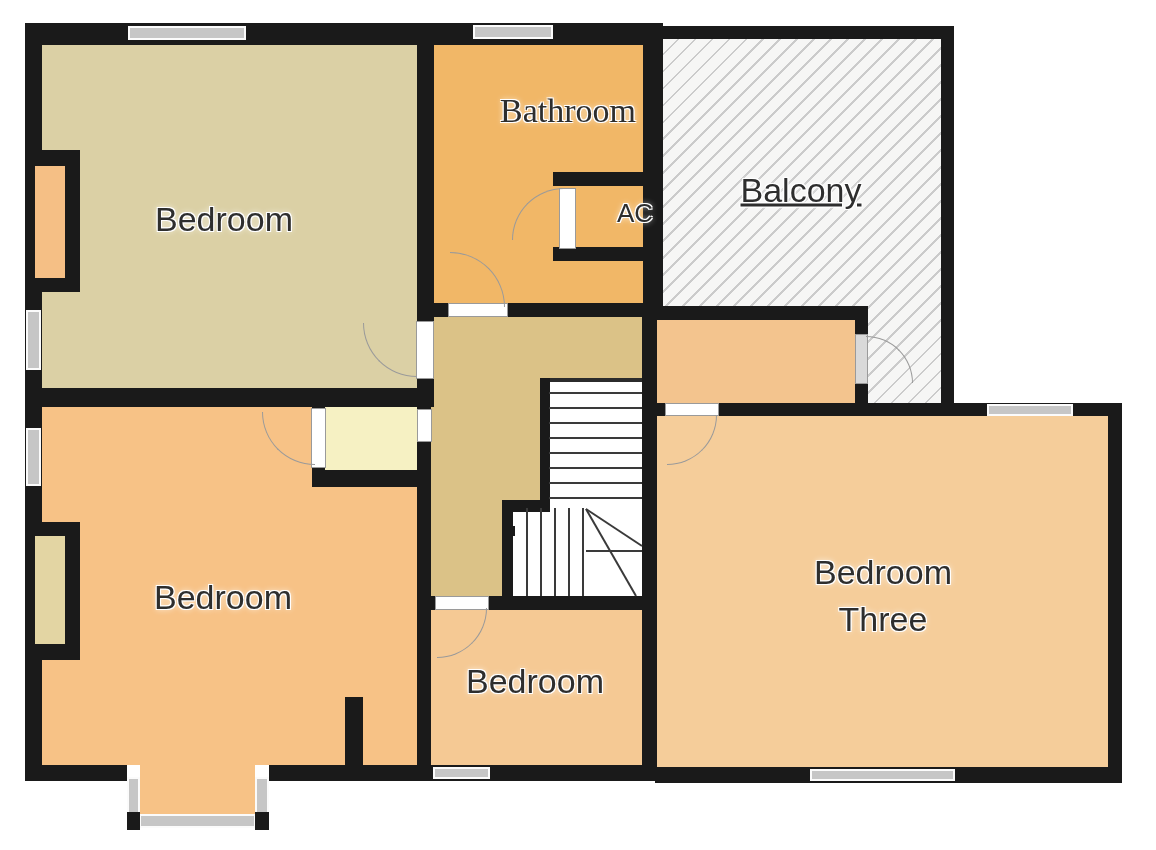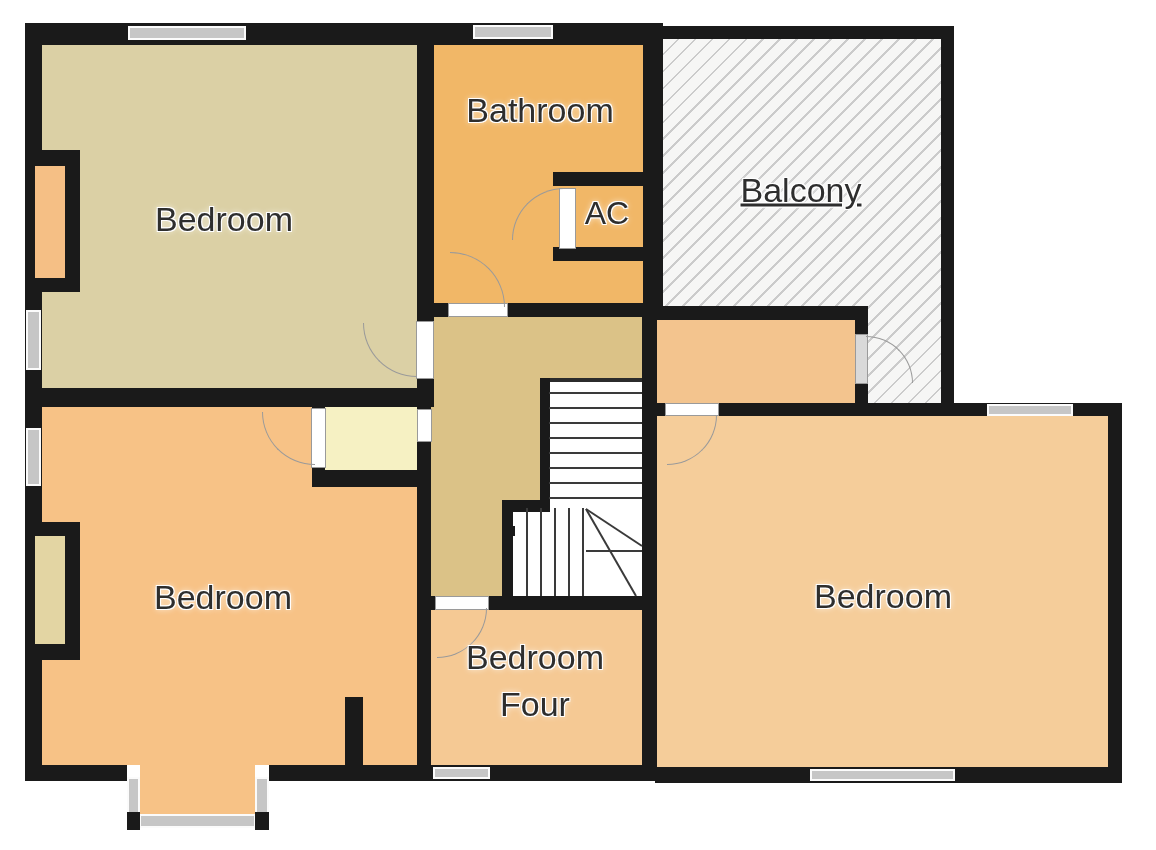--- a/index.html
+++ b/index.html
@@ -14,21 +14,21 @@
   .arc.bl{border-left-width:1.5px;border-bottom-width:1.5px;border-bottom-left-radius:100% 100%;}
   .arc.br{border-right-width:1.5px;border-bottom-width:1.5px;border-bottom-right-radius:100% 100%;}
   .arc.tl{border-left-width:1.5px;border-top-width:1.5px;border-top-left-radius:100% 100%;}
   .arc.tr{border-right-width:1.5px;border-top-width:1.5px;border-top-right-radius:100% 100%;}
   .hatch{position:absolute;background:
      repeating-linear-gradient(135deg,#f6f6f5 0px,#f6f6f5 10px,#cbcbcb 10px,#cbcbcb 12px);}
   .stairbox{position:absolute;background:#ffffff;}
   .lbl{position:absolute;transform:translate(-50%,-50%);color:#2e2e2e;font-size:34px;
        line-height:47px;text-align:center;white-space:nowrap;
        text-shadow:-1px -1px 0 #fff,1px -1px 0 #fff,-1px 1px 0 #fff,1px 1px 0 #fff,0 0 6px #fff;}
-  .lbl.small{font-size:32px;line-height:26px;}
+  .lbl.small{font-size:26px;line-height:26px;margin-left:28px;}
   svg.lines{position:absolute;left:0;top:0;pointer-events:none;}
 </style>
 </head>
 <body>
 
 <div class="plan">
 
   <div class="fill" style="left:42px;top:45px;width:375px;height:343px;background:#DBD0A5;"></div>
   <div class="fill" style="left:434px;top:45px;width:209px;height:258px;background:#F1B767;"></div>
   <div class="fill" style="left:42px;top:407px;width:375px;height:358px;background:#F7C286;"></div>
@@ -136,33 +136,33 @@
 
   <div class="leaf" style="left:665px;top:403px;width:54px;height:13px;"></div>
   <div class="arc br" style="left:667px;top:415px;width:50px;height:50px;"></div>
 
   <div class="leaf" style="left:855px;top:334px;width:13px;height:50px;background:#d9d9d9;"></div>
   <div class="arc tr" style="left:866px;top:336px;width:47px;height:47px;"></div>
 
   <div class="lbl" style="left:224px;top:219px;">
     <div>Bedroom</div>
   </div>
-  <div class="lbl" style="left:540px;top:110px;">
+  <div class="lbl" style="left:568px;top:110px;font-family:Liberation Serif, serif;">
     <div>Bathroom</div>
   </div>
   <div class="lbl small" style="left:607px;top:213px;">
     <div>AC</div>
   </div>
   <div class="lbl" style="left:801px;top:190px;text-decoration:underline;">
     <div>Balcony</div>
   </div>
   <div class="lbl" style="left:223px;top:597px;">
     <div>Bedroom</div>
   </div>
   <div class="lbl" style="left:535px;top:681px;">
     <div>Bedroom</div>
-    <div>Four</div>
   </div>
   <div class="lbl" style="left:883px;top:596px;">
     <div>Bedroom</div>
+    <div>Three</div>
   </div>
 
 </div>
 
 </body></html>

